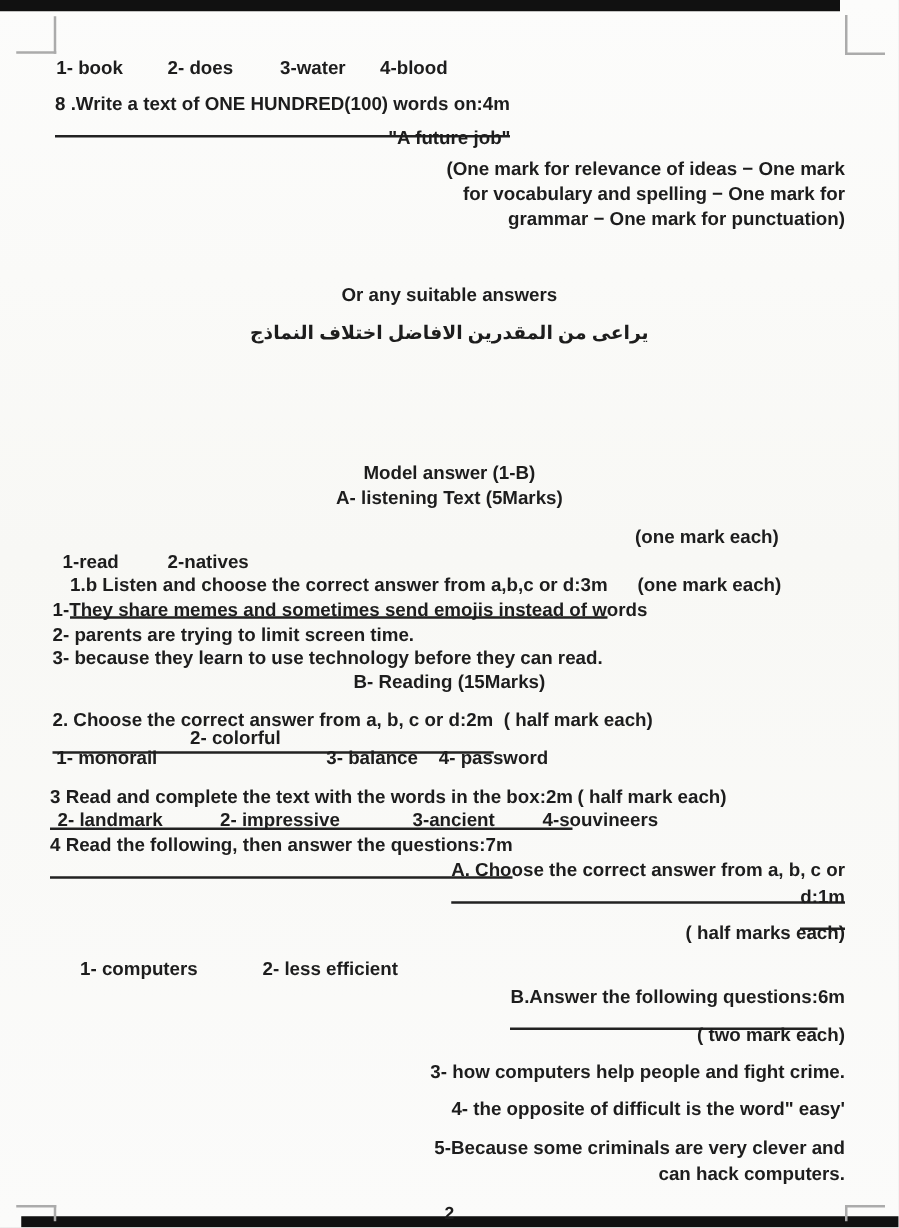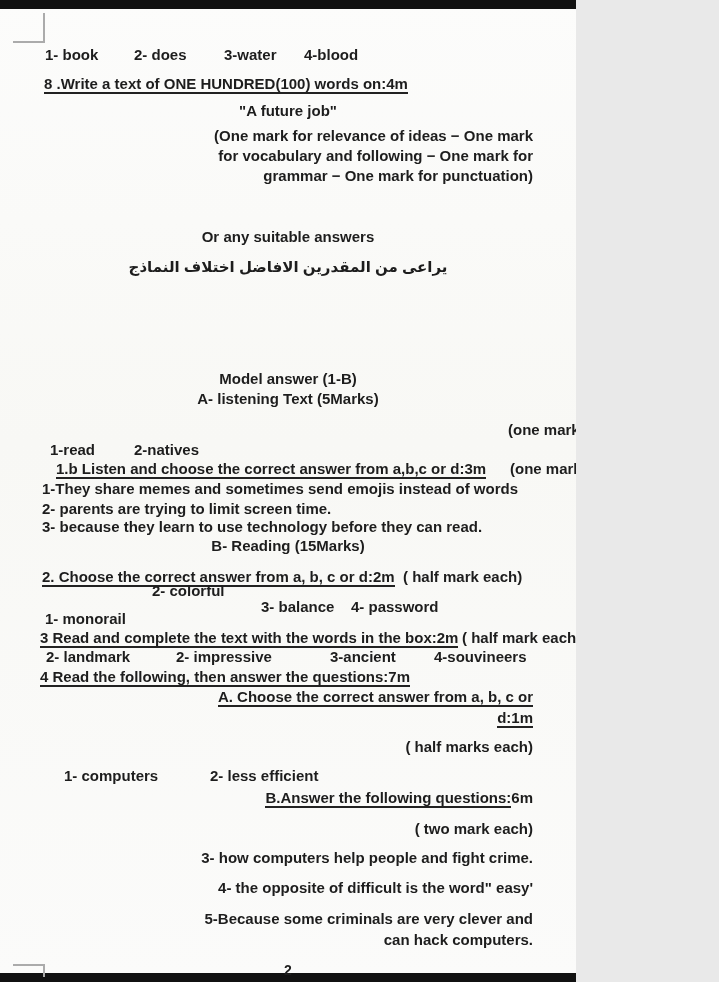--- a/index.html
+++ b/index.html
@@ -1,25 +1,25 @@
 <!DOCTYPE html>
 <html><head>
 <meta charset="utf-8">
 <style>
   html,body{margin:0;padding:0;background:#e9e9e9;}
   .page{
     position:relative;
-    width:576px;height:982px;
+    width:719px;height:982px;
     background:linear-gradient(180deg,#fcfcfb 0%,#f8f8f5 45%,#fbfbfa 100%);
     font-family:"Liberation Sans","DejaVu Sans",sans-serif;
     color:#1d1d1d;
     overflow:hidden;
   }
   .ln{position:absolute;white-space:nowrap;font-size:15px;font-weight:600;line-height:20px;color:#1d1d1d;}
-  .u{border-bottom:2px solid #222;padding-bottom:0px;margin-top:39px;}
+  .u{border-bottom:2px solid #222;padding-bottom:16px;margin-top:39px;}
   .ctr{left:0;right:0;text-align:center;}
   .rt{right:43px;text-align:right;}
   .marks{font-weight:600;}
   .bar{position:absolute;background:#111;height:9px;}
   .bar-top{top:0;left:0;width:672px;}
   .bar-bottom{bottom:0;right:0;width:702px;}
   .cm{position:absolute;background:#ababab;}
   .ar{direction:rtl;}
 </style>
 </head>
@@ -40,21 +40,21 @@
   <div class="cm" style="left:676px;top:964px;width:2px;height:13px;"></div>
 
   <span class="ln" style="left:45px;top:45px;">1- book</span>
   <span class="ln" style="left:134px;top:45px;">2- does</span>
   <span class="ln" style="left:224px;top:45px;">3-water</span>
   <span class="ln" style="left:304px;top:45px;">4-blood</span>
 
   <span class="ln" style="left:44px;top:74px;"><span class="u">8 .Write a text of ONE HUNDRED(100) words on:4m</span></span>
   <div class="ln ctr" style="top:101px;">"A future job"</div>
   <div class="ln rt" style="top:126px;">(One mark for relevance of ideas − One mark</div>
-  <div class="ln rt" style="top:146px;">for vocabulary and following − One mark for</div>
+  <div class="ln rt" style="top:146px;">for vocabulary and spelling − One mark for</div>
   <div class="ln rt" style="top:166px;">grammar − One mark for punctuation)</div>
   <div class="ln ctr" style="top:227px;">Or any suitable answers</div>
   <div class="ln ctr ar" style="top:257px;">يراعى من المقدرين الافاضل اختلاف النماذج</div>
 
   <div class="ln ctr" style="top:369px;text-align:center;">Model answer (1-B)</div>
   <div class="ln ctr" style="top:389px;">A- listening Text (5Marks)</div>
 
   <span class="ln marks" style="left:508px;top:420px;">(one mark each)</span>
   <span class="ln" style="left:50px;top:440px;">1-read</span>
   <span class="ln" style="left:134px;top:440px;">2-natives</span>
@@ -62,21 +62,21 @@
   <span class="ln" style="left:56px;top:459px;"><span class="u">1.b Listen and choose the correct answer from a,b,c or d:3m</span></span>
   <span class="ln marks" style="left:510px;top:459px;">(one mark each)</span>
   <span class="ln" style="left:42px;top:479px;">1-They share memes and sometimes send emojis instead of words</span>
   <span class="ln" style="left:42px;top:499px;">2-  parents are trying to limit screen time.</span>
   <span class="ln" style="left:42px;top:517px;">3- because they learn to use technology before they can read.</span>
 
   <div class="ln ctr" style="top:536px;">B- Reading (15Marks)</div>
 
   <span class="ln" style="left:42px;top:567px;"><span class="u">2. Choose the correct answer from a, b, c or d:2m</span></span>
   <span class="ln marks" style="left:403px;top:567px;">( half mark each)</span>
-  <span class="ln" style="left:45px;top:597px;margin-top:12px;">1- monorail</span>
+  <span class="ln" style="left:45px;top:597px;">1- monorail</span>
   <span class="ln" style="left:152px;top:581px;">2- colorful</span>
   <span class="ln" style="left:261px;top:597px;">3- balance</span>
   <span class="ln" style="left:351px;top:597px;">4-  password</span>
 
   <span class="ln" style="left:40px;top:628px;"><span class="u">3 Read and complete the text with the words in the box:2m</span></span>
   <span class="ln marks" style="left:462px;top:628px;">( half mark each)</span>
   <span class="ln" style="left:46px;top:647px;">2-  landmark</span>
   <span class="ln" style="left:176px;top:647px;">2- impressive</span>
   <span class="ln" style="left:330px;top:647px;">3-ancient</span>
   <span class="ln" style="left:434px;top:647px;">4-souvineers</span>

